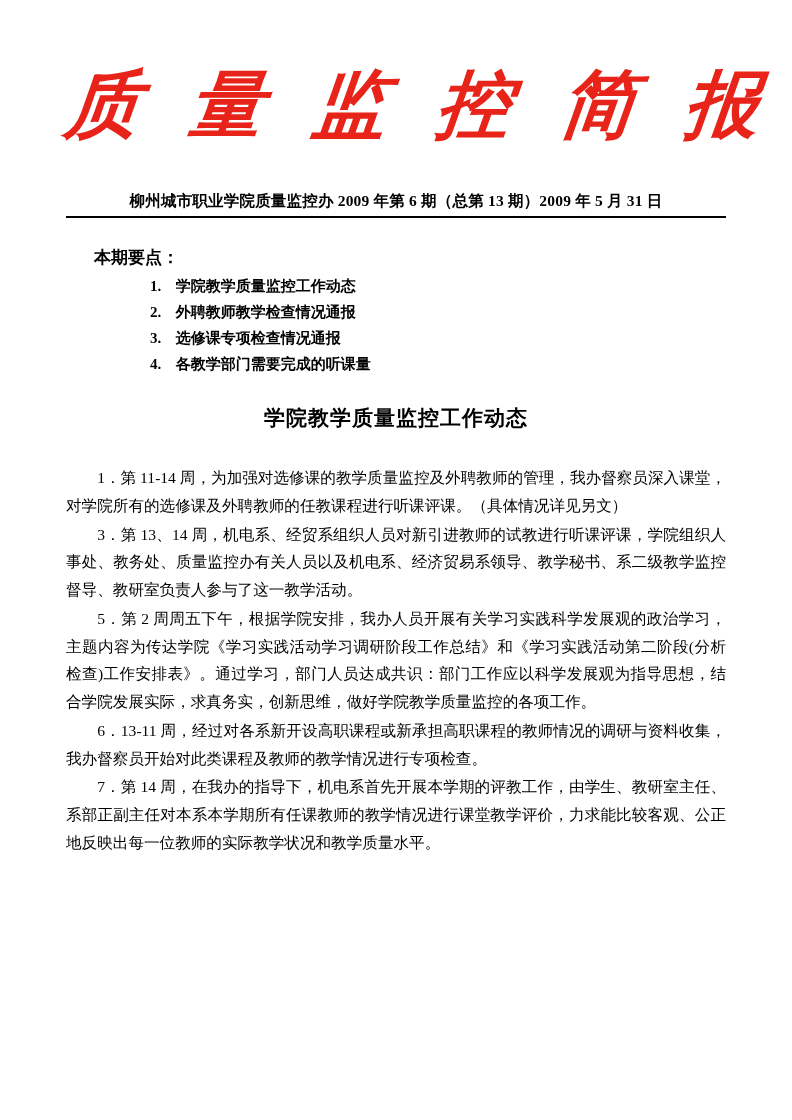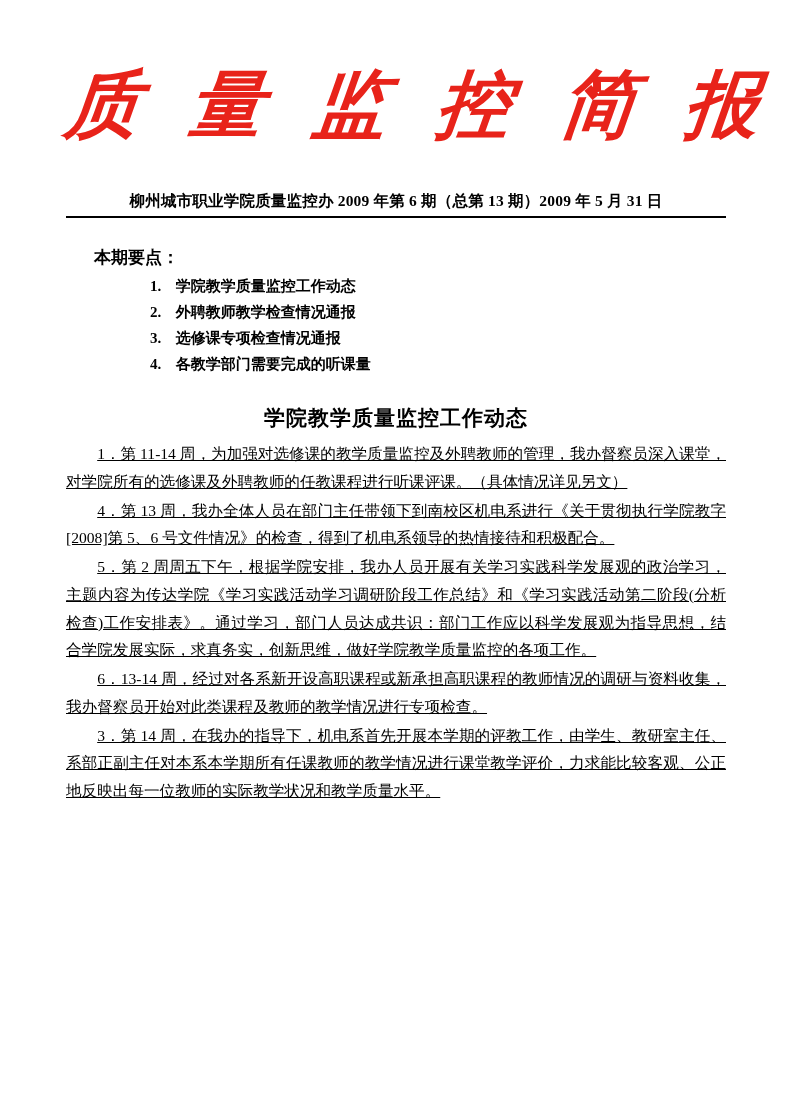--- a/index.html
+++ b/index.html
@@ -80,22 +80,21 @@
   .section-heading {
     margin-top: 30px;
     text-align: center;
     font-size: 21px;
     font-weight: bold;
     letter-spacing: 1px;
   }
 
   
   .body-text {
-    margin-top: 8px;
-    text-decoration: underline;
+    margin-top: 32px;
   }
   .para {
     font-size: 15.6px;
     line-height: 1.78;
     text-align: justify;
     text-justify: inter-ideograph;
     text-indent: 2em;
     margin: 0 0 1px 0;
   }
 </style>
@@ -128,19 +127,19 @@
     <div class="highlight-item">
       <span class="highlight-num">4.</span>
       <span>各教学部门需要完成的听课量</span>
     </div>
   </div>
 
   <div class="section-heading">学院教学质量监控工作动态</div>
 
   <div class="body-text">
     <p class="para">1．第 11-14 周，为加强对选修课的教学质量监控及外聘教师的管理，我办督察员深入课堂，对学院所有的选修课及外聘教师的任教课程进行听课评课。（具体情况详见另文）</p>
-    <p class="para">4．第 13 周，我办全体人员在部门主任带领下到南校区机电系进行《关于贯彻执行学院教字[2008]第 5、6 号文件情况》的检查，得到了机电系领导的热情接待和积极配合。</p>
+    <p class="para">3．第 13、14 周，机电系、经贸系组织人员对新引进教师的试教进行听课评课，学院组织人事处、教务处、质量监控办有关人员以及机电系、经济贸易系领导、教学秘书、系二级教学监控督导、教研室负责人参与了这一教学活动。</p>
     <p class="para">5．第 2 周周五下午，根据学院安排，我办人员开展有关学习实践科学发展观的政治学习，主题内容为传达学院《学习实践活动学习调研阶段工作总结》和《学习实践活动第二阶段(分析检查)工作安排表》。通过学习，部门人员达成共识：部门工作应以科学发展观为指导思想，结合学院发展实际，求真务实，创新思维，做好学院教学质量监控的各项工作。</p>
-    <p class="para">6．13-14 周，经过对各系新开设高职课程或新承担高职课程的教师情况的调研与资料收集，我办督察员开始对此类课程及教师的教学情况进行专项检查。</p>
-    <p class="para">3．第 14 周，在我办的指导下，机电系首先开展本学期的评教工作，由学生、教研室主任、系部正副主任对本系本学期所有任课教师的教学情况进行课堂教学评价，力求能比较客观、公正地反映出每一位教师的实际教学状况和教学质量水平。</p>
+    <p class="para">6．13-11 周，经过对各系新开设高职课程或新承担高职课程的教师情况的调研与资料收集，我办督察员开始对此类课程及教师的教学情况进行专项检查。</p>
+    <p class="para">7．第 14 周，在我办的指导下，机电系首先开展本学期的评教工作，由学生、教研室主任、系部正副主任对本系本学期所有任课教师的教学情况进行课堂教学评价，力求能比较客观、公正地反映出每一位教师的实际教学状况和教学质量水平。</p>
   </div>
 
 </div>
 
 </body></html>

